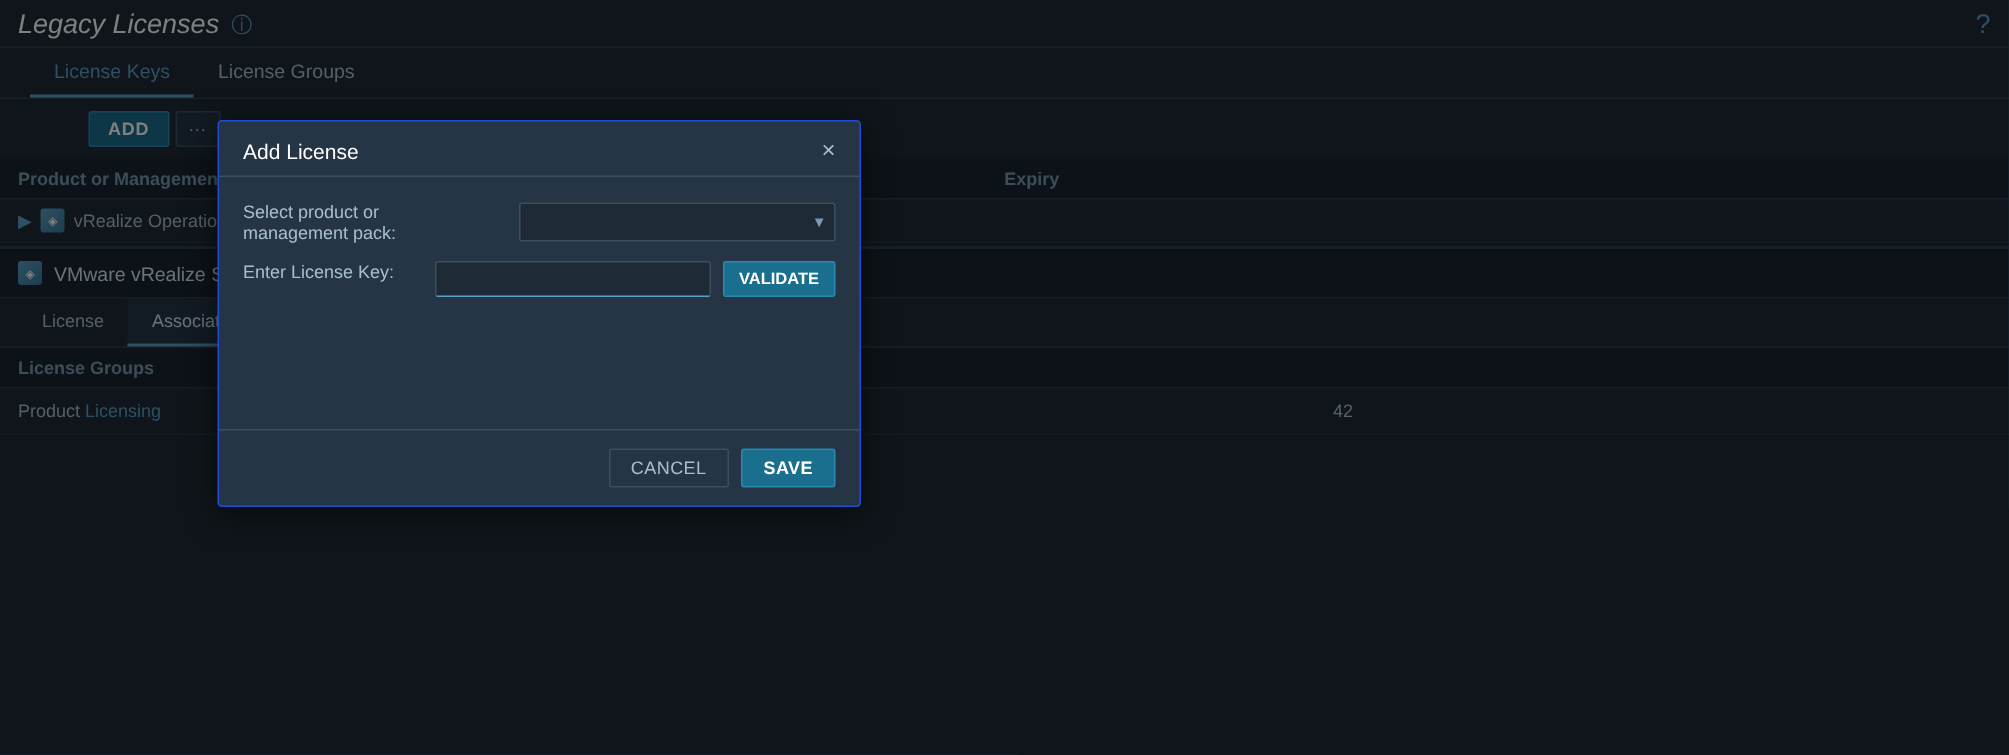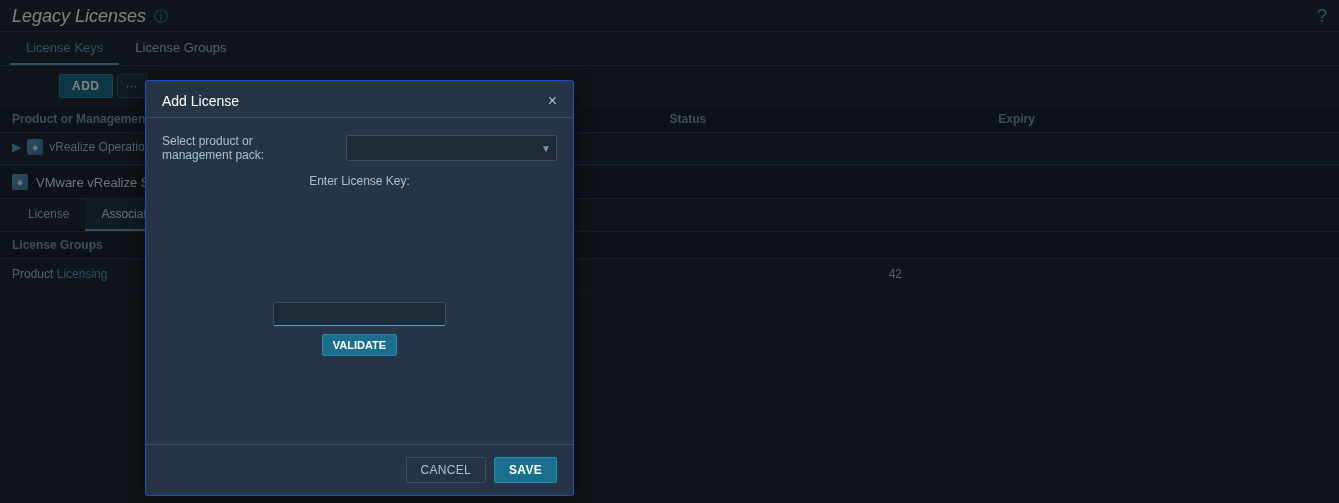--- a/index.html
+++ b/index.html
@@ -43,21 +43,21 @@
       color: #5ba0c8;
       font-size: 18px;
       cursor: pointer;
     }
 
     
     .tabs-bar {
       display: flex;
       background-color: #1e2a35;
       border-bottom: 1px solid #2e3f4f;
-      padding: 0 10px;
+      padding: 0 20px;
     }
     .tab {
       padding: 8px 16px;
       cursor: pointer;
       color: #a8c0cc;
       border-bottom: 2px solid transparent;
       font-size: 13px;
     }
     .tab.active {
       color: #5ba0c8;
@@ -216,24 +216,22 @@
     }
     .select-arrow {
       position: absolute;
       right: 6px;
       color: #7a9bb0;
       pointer-events: none;
       font-size: 10px;
     }
     .license-key-row {
       display: flex;
-      align-items: center;
       gap: 8px;
       margin-bottom: 12px;
-      flex-direction: column;
     }
     .license-key-label {
       color: #a8c0cc;
       font-size: 12px;
       flex: 0 0 120px;
     }
     .license-key-input {
       flex: 1;
       background-color: #1e2a35;
       border: 1px solid #3a5060;
@@ -379,21 +377,20 @@
 
 <div class="toolbar">
   <button class="btn-add">ADD</button>
   <button class="btn-more">···</button>
 </div>
 
 <div class="table-container">
   <div class="table-header">
     <div class="table-header-cell">Product or Management pack</div>
     <div class="table-header-cell">License Usage</div>
-    <div class="table-header-cell">Status</div>
     <div class="table-header-cell">Expiry</div>
   </div>
   <div class="table-row">
     <div class="table-cell product-cell">
       <span class="expand-arrow">▶</span>
       <div class="product-icon">◈</div>
       <span>vRealize Operations</span>
     </div>
     <div class="table-cell">J Packages or 7500 OS 42 PLU units</div>
     <div class="table-cell"></div>

